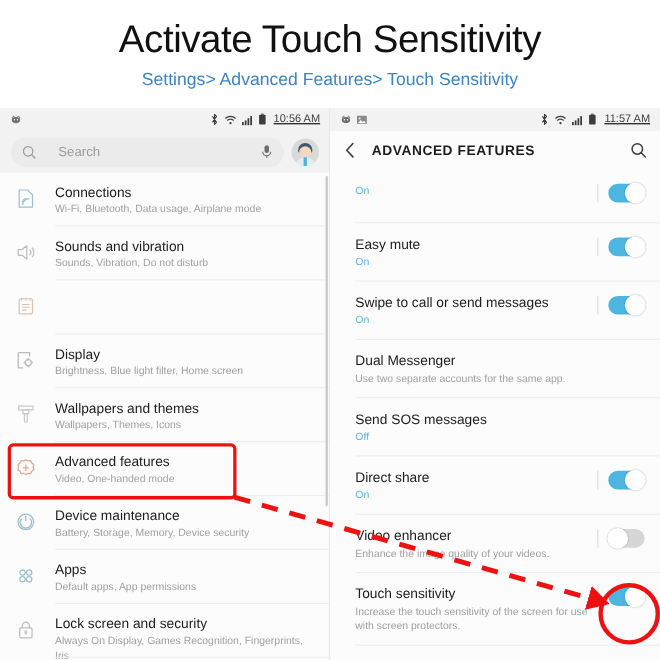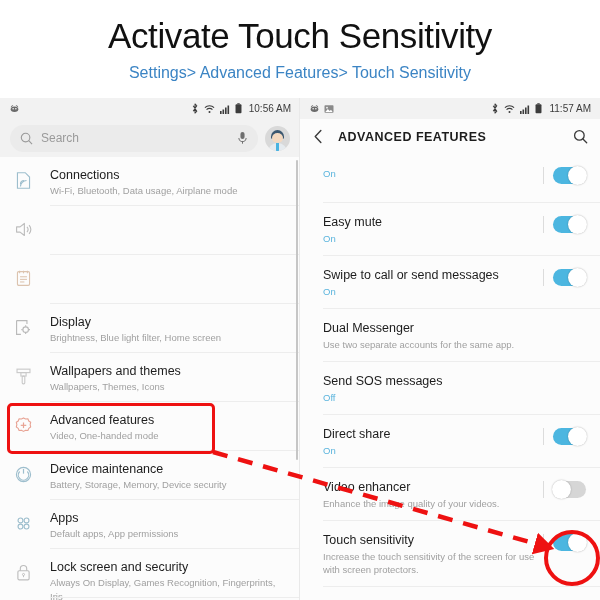--- a/index.html
+++ b/index.html
@@ -34,32 +34,32 @@
   .panel-divider { position: absolute; left: 299px; top: 98px; width: 2px; height: 502px; background: #e9e9e9; }
 
   
   .statusbar {
     position: relative; height: 21px; width: 100%;
     background: #f2f2f2;
     display: flex; align-items: center; justify-content: space-between;
     padding: 0 9px;
   }
   .sb-left { display: flex; align-items: center; gap: 4px; }
-  .sb-right { display: flex; gap: 5px; }
+  .sb-right { display: flex; gap: 5px; text-decoration: underline; }
   .sb-time { font-size: 10px; color: #3c3c3c; font-weight: 500; margin-left: 2px; }
   .sb-ico { display: inline-flex; align-items: center; }
 
   
   .search-row {
     position: relative; height: 38px; background: #f2f2f2;
     display: flex; align-items: center; padding: 0 10px; gap: 7px;
   }
   .search-box {
     flex: 1; height: 27px; border-radius: 14px; background: #ebebeb;
-    display: flex; align-items: center; padding: 0 10px; gap: 8px;
+    display: flex; align-items: center; padding: 0 10px; gap: 20px;
   }
   .search-text { font-size: 12px; color: #9a9a9a; flex: 1; }
   .avatar {
     width: 25px; height: 25px; border-radius: 50%;
     background: #d9d9d9; position: relative; overflow: hidden; flex: none;
   }
   .avatar .hair { position: absolute; left: 6px; top: 4px; width: 13px; height: 9px; border-radius: 7px 7px 2px 2px; background: #3c5870; }
   .avatar .face { position: absolute; left: 7px; top: 7px; width: 11px; height: 10px; border-radius: 50%; background: #f4d9c0; }
   .avatar .body { position: absolute; left: 3px; top: 17px; width: 19px; height: 10px; border-radius: 9px 9px 0 0; background: #e6ebef; }
   .avatar .tie  { position: absolute; left: 11px; top: 17px; width: 3px; height: 8px; background: #4ab3e0; }
@@ -206,20 +206,24 @@
       </div>
 
       <div class="lrow">
         <div class="licon">
           <svg width="19" height="19" viewBox="0 0 22 22">
               <path d="M3 8 h4 l5 -4 v14 l-5 -4 h-4 z" stroke="#bdbdbd" stroke-width="1.3" fill="none" stroke-linejoin="round"></path>
               <path d="M15 8 a4.5 4.5 0 0 1 0 6" stroke="#bdbdbd" stroke-width="1.3" fill="none"></path>
               <path d="M17.5 6 a8 8 0 0 1 0 10" stroke="#bdbdbd" stroke-width="1.3" fill="none"></path>
             </svg>
         </div>
+        <div class="ltext">
+          <div class="ltitle">Sounds and vibration</div>
+          <div class="lsub">Sounds, Vibration, Do not disturb</div>
+        </div>
         <div class="lsep"></div>
       </div>
 
       <div class="lrow">
         <div class="licon">
           <svg width="19" height="19" viewBox="0 0 22 22">
               <rect x="4" y="3" width="14" height="16" rx="1.5" stroke="#dcc3ae" stroke-width="1.3" fill="none"></rect>
               <line x1="6.5" y1="2" x2="6.5" y2="5" stroke="#dcc3ae" stroke-width="1.3"></line>
               <line x1="11" y1="2" x2="11" y2="5" stroke="#dcc3ae" stroke-width="1.3"></line>
               <line x1="15.5" y1="2" x2="15.5" y2="5" stroke="#dcc3ae" stroke-width="1.3"></line>

